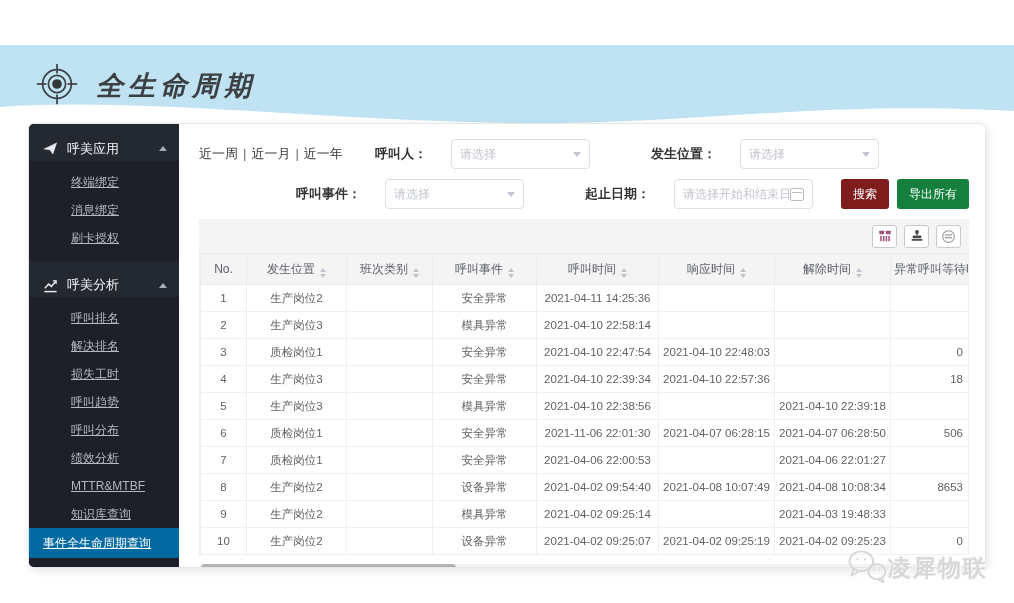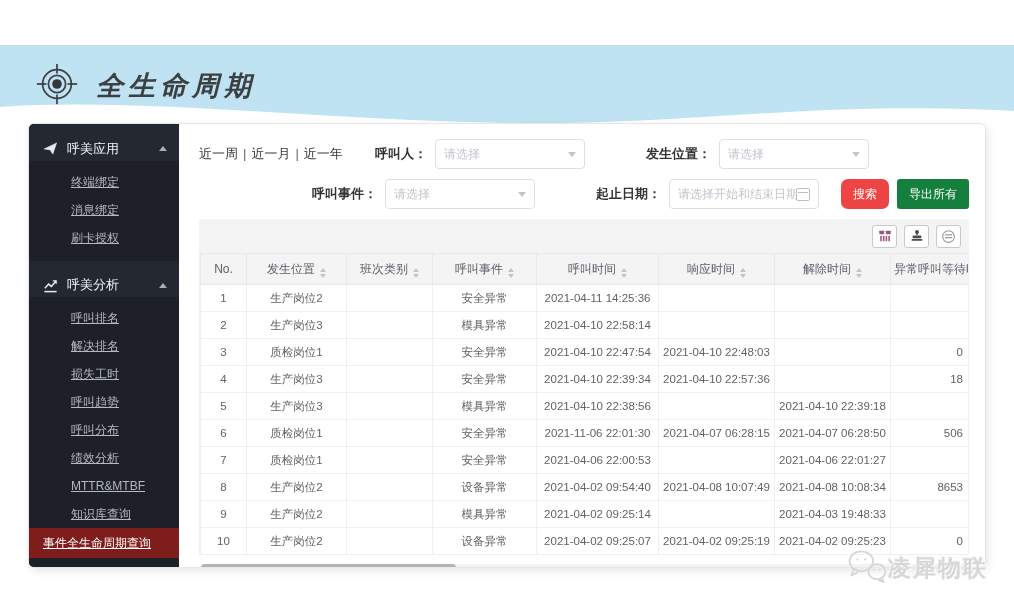--- a/index.html
+++ b/index.html
@@ -20,31 +20,31 @@
   
   .sidebar { width:150px; background:#16181e; flex:none; display:flex; flex-direction:column; }
   .side-header { height:37px; background:#242831; display:flex; align-items:center;
     padding:13px 12px 0 14px; gap:9px; cursor:pointer; }
   .side-header .s-label { color:#f2f3f5; font-size:13px; flex:1; }
   .caret { width:0; height:0; border-left:4px solid transparent; border-right:4px solid transparent;
     border-bottom:5px solid #a8adb8; }
   .side-items { background:#1d2026; padding:7px 0 9px; }
   .side-item { height:28px; line-height:28px; padding-left:42px; font-size:12px;
     color:#b4b8c0; cursor:pointer; white-space:nowrap;text-decoration:underline; }
-  .side-item.active { background:#7f1d1d; color:#fff; padding-left:14px; height:30px; line-height:30px; }
+  .side-item.active { background:#0369a1; color:#fff; padding-left:14px; height:30px; line-height:30px; }
 
   
   .content { flex:1; padding:15px 16px 8px 20px; position:relative; min-width:0; }
   .frow { display:flex; align-items:center; height:30px; margin-bottom:10px; }
   .qr { width:158px; font-size:13px; color:#3a3a3a; white-space:nowrap; }
   .qr span.link { cursor:pointer; }
   .qr span.sep { color:#666; margin:0 5px; }
   .flabel { width:70px; text-align:right; font-size:13px; font-weight:bold; color:#333;
     white-space:nowrap; flex:none; }
-  .sel, .dinput { width:150px; height:30px; margin-left:8px; border:1px solid #dcdfe6; border-radius:4px;
+  .sel, .dinput { width:139px; height:30px; margin-left:24px; border:1px solid #dcdfe6; border-radius:4px;
     background:#fff; display:flex; align-items:center; padding:0 8px; font-size:12px;
     color:#c0c4cc; position:relative; cursor:pointer; flex:none; }
   .sel .ph, .dinput .ph { flex:1; overflow:hidden; white-space:nowrap; }
   .sel .dd { width:0; height:0; border-left:4px solid transparent; border-right:4px solid transparent;
     border-top:5px solid #c0c4cc; }
   .gap56 { margin-left:56px; }
   .cal { width:14px; height:13px; border:1px solid #b9bec7; border-radius:2px; position:relative; }
   .cal::before { content:""; position:absolute; left:1px; right:1px; top:3px; border-top:1px solid #b9bec7; }
   .btn { height:30px; border:none; border-radius:3px; color:#fff; font-size:12px;
     padding:0 12px; cursor:pointer; white-space:nowrap; }
@@ -166,21 +166,21 @@
       <div class="flabel">呼叫事件：</div>
       <div class="sel">
         <span class="ph">请选择</span>
         <span class="dd"></span>
       </div>
       <div class="flabel gap56">起止日期：</div>
       <div class="dinput">
         <span class="ph">请选择开始和结束日期</span>
         <span class="cal"></span>
       </div>
-      <button class="btn accent" style="margin-left: 22px; background: #ef4444; border-radius: 7px;">搜索</button>
+      <button class="btn accent" style="margin-left: 28px; background: #7f1d1d;">搜索</button>
       <button class="btn accent" style="margin-left: 8px; background: #15803d;">导出所有</button>
     </div>
 
     <div class="tstrip">
         <span class="tool-btn">
           <span style="display:flex">
             <svg width="14" height="14" viewBox="0 0 16 16" fill="#a2527d">
               <rect x="1.5" y="2" width="5.5" height="4" rx="0.5"></rect>
               <rect x="9" y="2" width="5.5" height="4" rx="0.5"></rect>
               <rect x="2.5" y="8" width="1.8" height="6"></rect>

